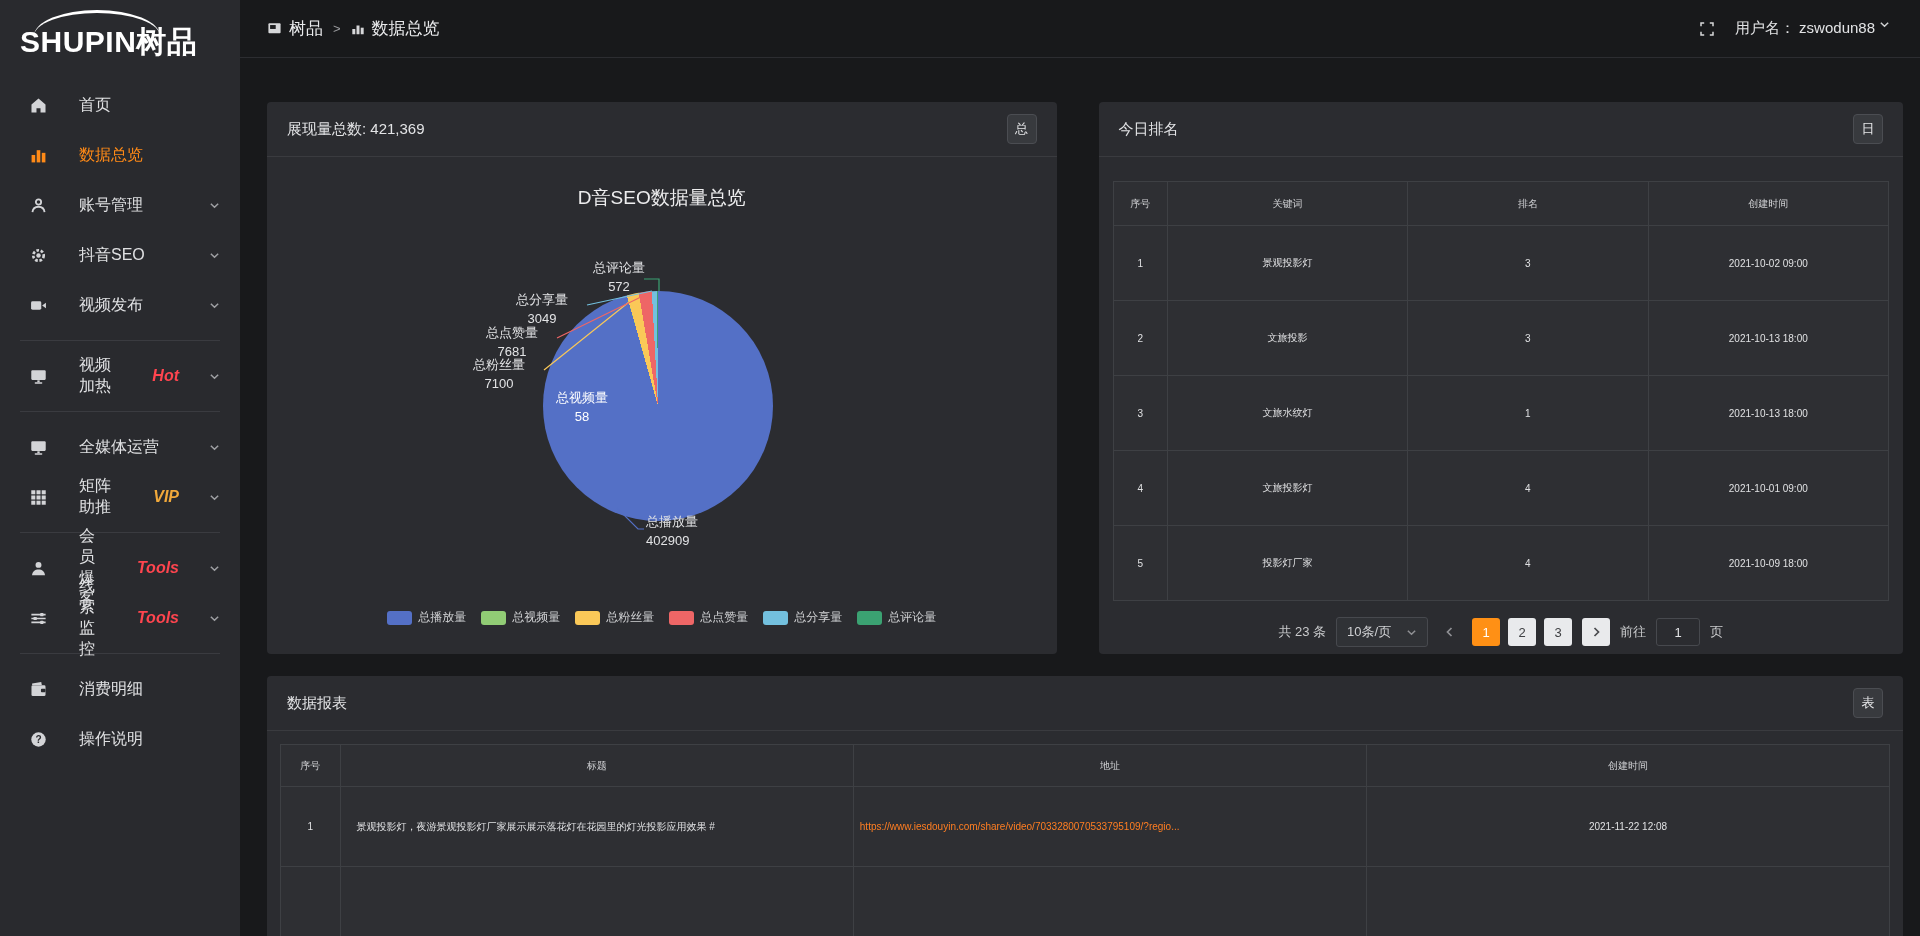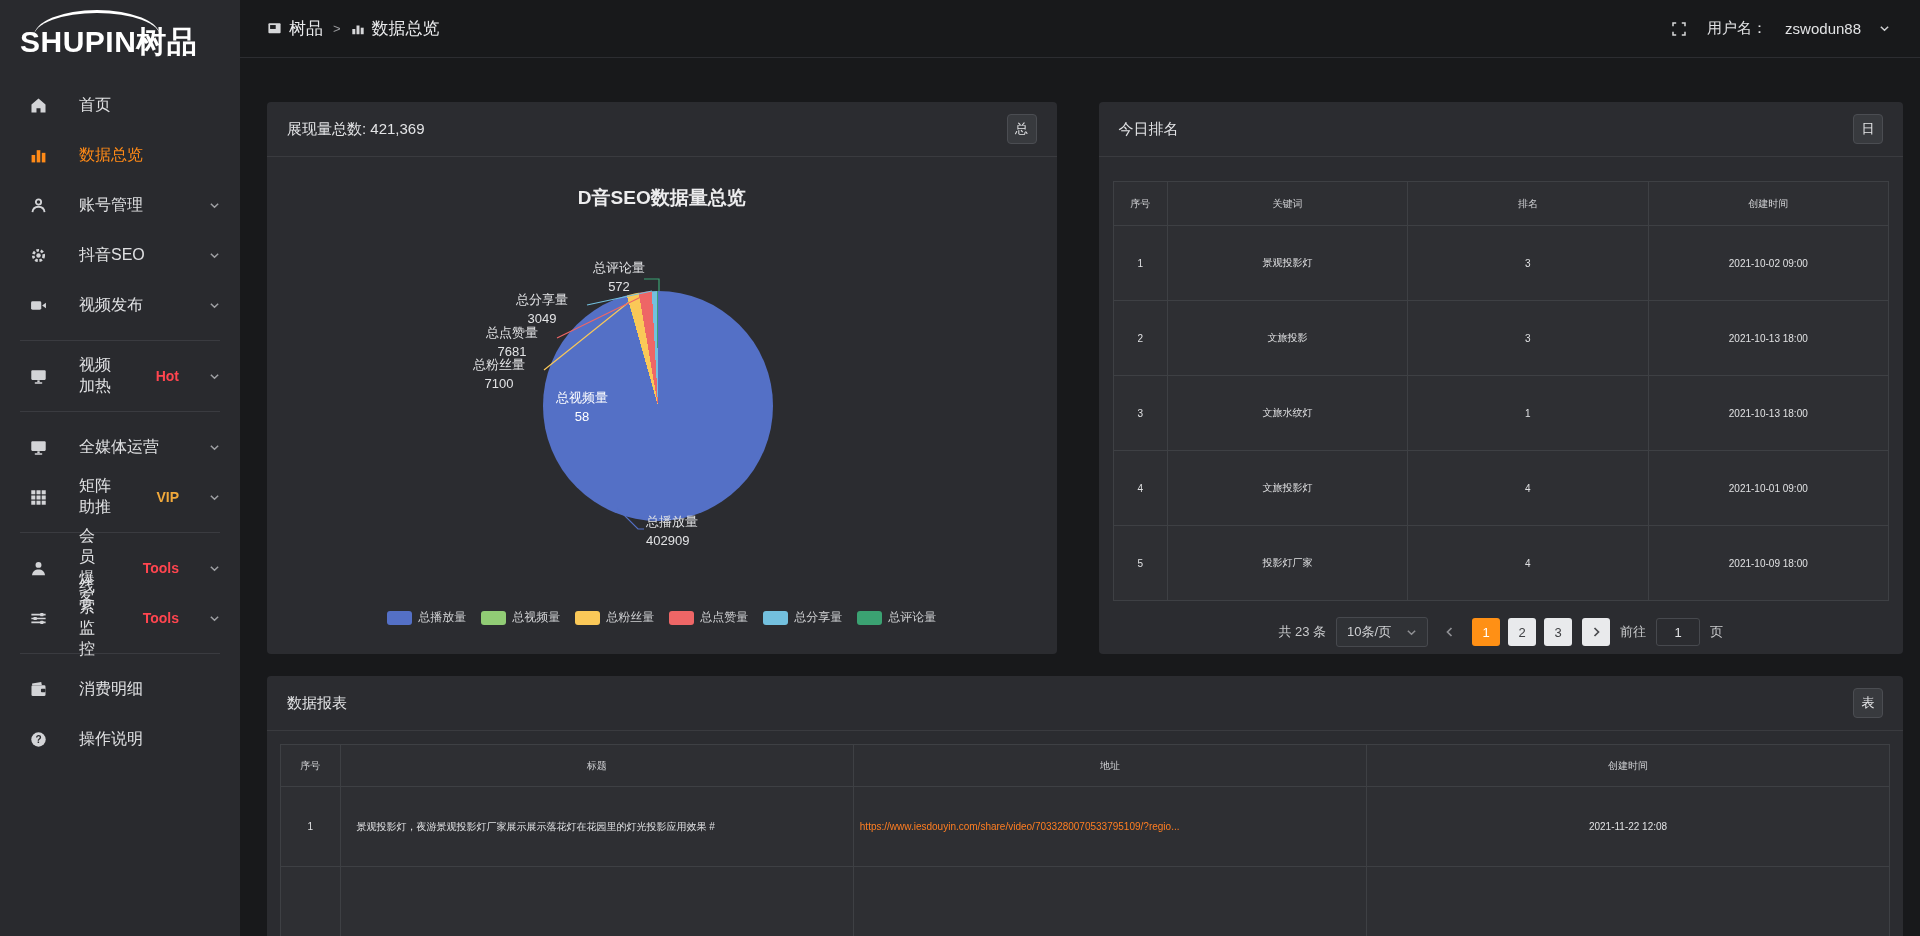--- a/index.html
+++ b/index.html
@@ -10,53 +10,53 @@
 .sidebar{width:240px;height:100%;background:#292a2e;flex:none;overflow:hidden}
 .logo{height:80px;padding:22px 0 0 20px;position:relative}
 .logo-arc{position:absolute;left:34px;top:10px;width:126px;height:28px;
   border-top:3px solid #fff;border-radius:50% 50% 0 0/26px 26px 0 0}
 .logo-text{font-size:30px;font-weight:800;letter-spacing:.5px;color:#fff;white-space:nowrap}
 .nav-item{height:50px;display:flex;align-items:center;padding:0 20px 0 30px;gap:30px;
   font-size:16px;color:#e0e1e3;cursor:pointer}
 .nav-icon{width:19px;display:flex;color:#d3d4d7;flex:none}
 .nav-item.active{color:#ff8a17}
 .nav-item.active .nav-icon{color:#ff8a17}
-.nav-badge{font-weight:bold;font-size:14px;margin-left:10px}
+.nav-badge{font-style:italic;font-weight:bold;font-size:16px;margin-left:10px}
 .nav-chevron{margin-left:auto;color:#9fa0a4;display:flex}
 .nav-divider{height:1px;background:#3a3b40;margin:10px 20px}
 
 .main{flex:1;display:flex;flex-direction:column;height:100%;min-width:0}
 .topbar{height:58px;flex:none;display:flex;align-items:center;padding:0 30px 0 27px;
   border-bottom:1px solid #2c2d31}
 .breadcrumb{display:flex;align-items:center;gap:10px;font-size:17px;color:#e9eaec}
 .crumb{display:flex;align-items:center;gap:7px;cursor:pointer}
 .crumb-icon{display:flex;color:#d6d7d9}
 .crumb-sep{color:#9b9c9f;font-size:13px}
 .topbar-right{margin-left:auto;display:flex;align-items:center;gap:20px}
 .fullscreen-btn{display:flex;color:#d6d7d9;cursor:pointer}
-.user{display:flex;align-items:center;gap:18px;font-size:15px;cursor:pointer}
+.user{display:flex;gap:4px;font-size:15px;cursor:pointer}
 .user-caret{display:flex;color:#cfd0d2}
 
 .content{padding:21px 17px 0 27px;flex:1;min-height:0}
 .tabs{display:flex;gap:8px}
 .tab{height:31px;padding:0 15px;border-radius:3px;background:#2d2e32;color:#dfe0e2;
   font-size:13.5px;display:flex;align-items:center;cursor:pointer;border:1px solid #3a3b3f}
 .tab.active{background:#ff8a12;border-color:#ff8a12;color:#fff;font-weight:bold}
 .panel{background:#2b2c30;border-radius:4px}
 .panel-header{height:55px;display:flex;align-items:center;justify-content:space-between;
   padding:0 20px;border-bottom:1px solid #3a3b3f;font-size:15px;color:#e3e4e6}
 .corner-btn{width:30px;height:30px;border-radius:4px;background:#383a3e;border:1px solid #4b4d52;
   color:#e6e7e9;font-size:13px;display:flex;align-items:center;justify-content:center;cursor:pointer}
 .row-panels{display:flex;gap:42px;margin-top:23px}
 .chart-panel{width:791px;height:552px}
 .rank-panel{width:806px;height:552px}
 
 .chart-body{position:relative;height:497px}
 .chart-title{position:absolute;top:28px;left:0;right:0;text-align:center;
-  font-size:19px;font-weight:bold;color:#ededee}
+  font-size:19px;font-weight:normal;color:#ededee}
 .pie{position:absolute;left:276px;top:134px;width:230px;height:230px;border-radius:50%}
 .leader-svg{position:absolute;left:0;top:0;pointer-events:none}
 .pie-label{position:absolute;font-size:13px;line-height:1.45;text-align:center;color:#e2e3e5}
 .legend{position:absolute;left:0;right:0;top:452px;display:flex;justify-content:center;gap:15px}
 .legend-item{display:flex;align-items:center;gap:6px;font-size:12px;color:#d1d2d4;cursor:pointer}
 .legend-swatch{width:25px;height:14px;border-radius:3px}
 
 .data-table{border-collapse:collapse;background:#2e2f33;width:calc(100% - 28px);
   margin:24px 14px 0;table-layout:fixed}
 .data-table th,.data-table td{border:1px solid #3e4044;font-weight:normal;text-align:center;

